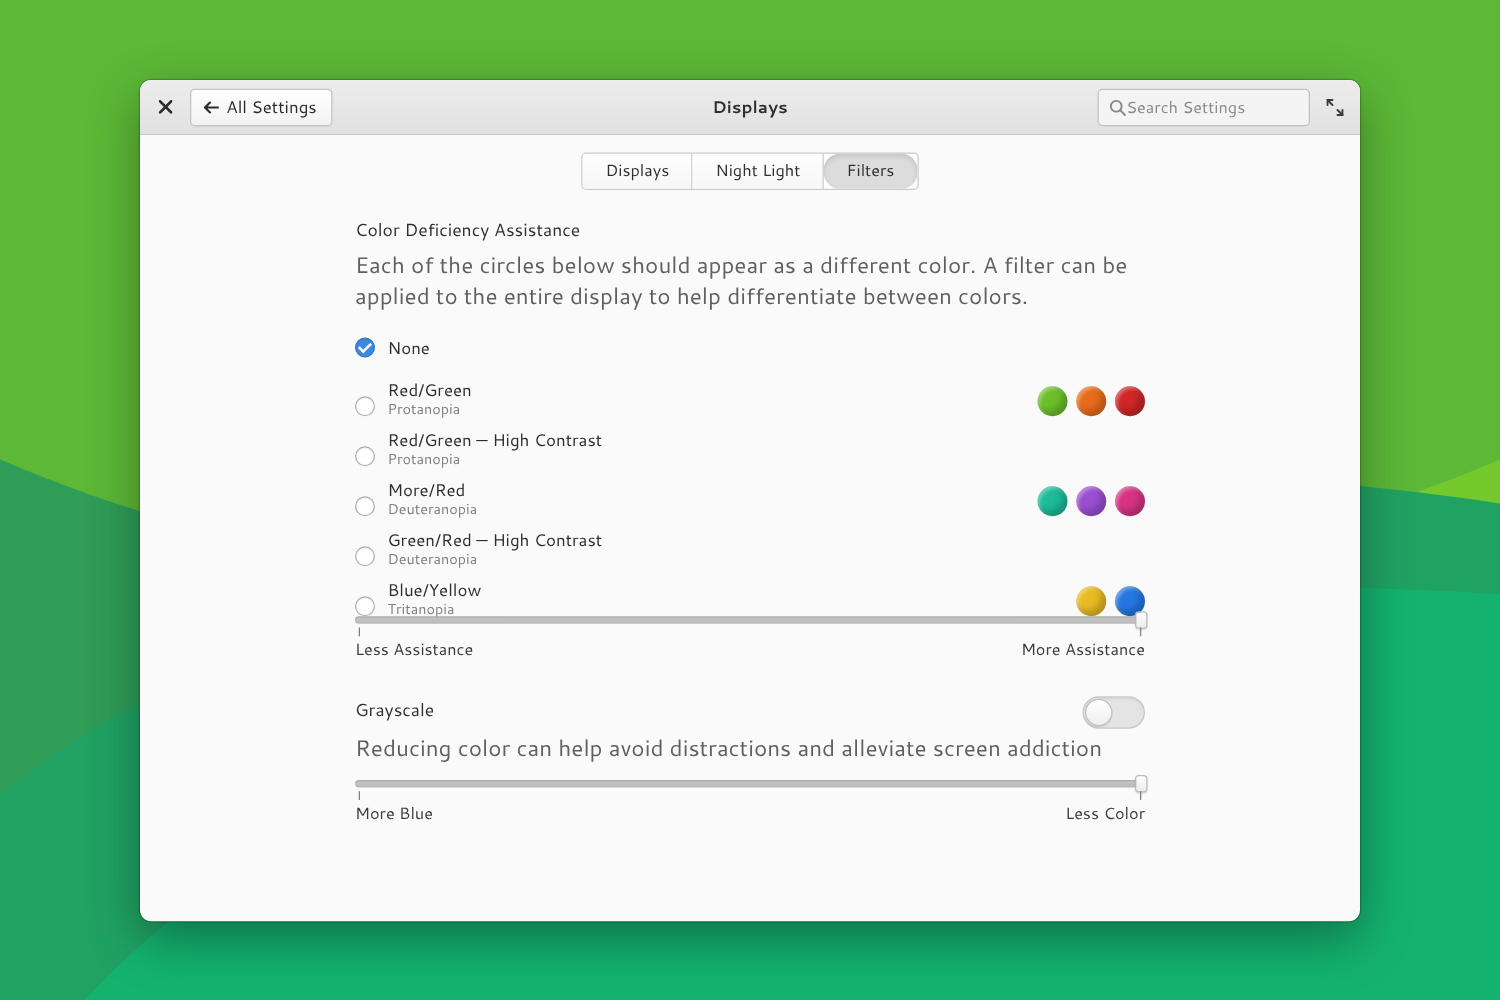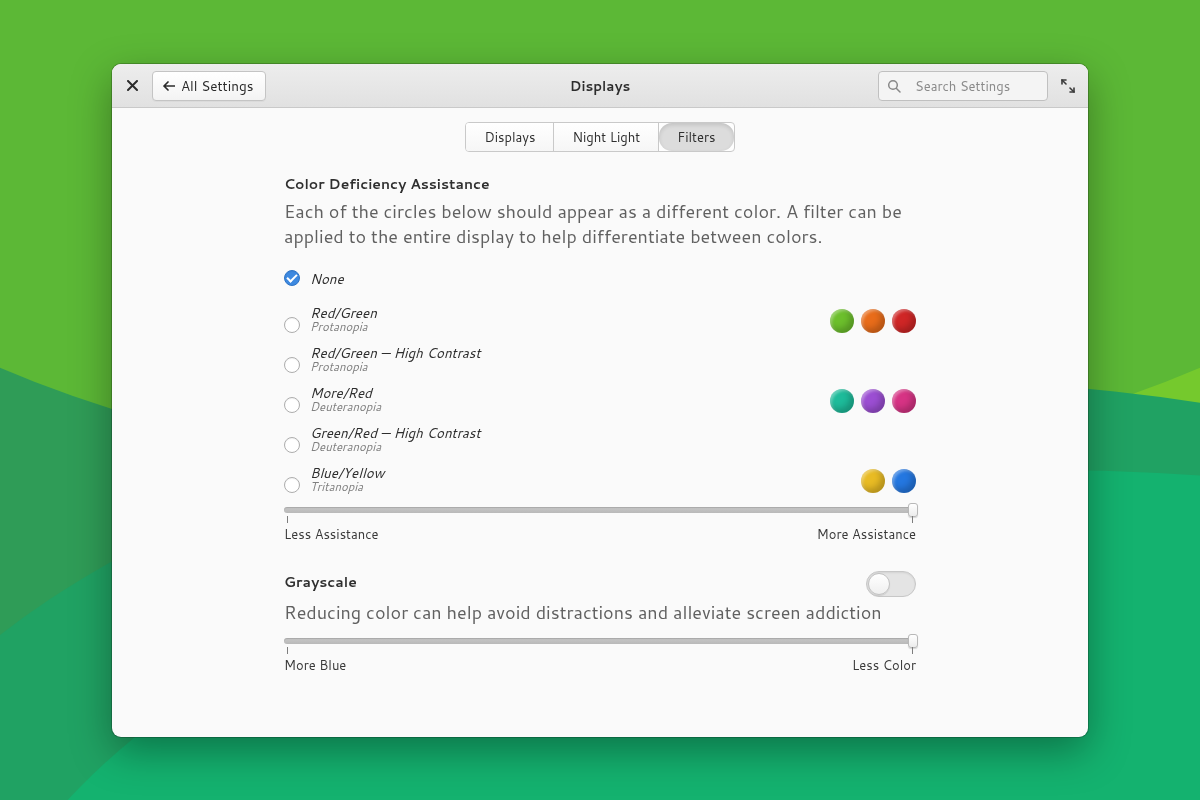--- a/index.html
+++ b/index.html
@@ -38,21 +38,21 @@
     font-size:13.5px; color:#2a2a2a; box-shadow:0 1px 0 rgba(0,0,0,.03);
   }
   .all-settings .arrow { font-size:14px; font-weight:700; }
   .title {
     position:absolute; left:0; right:0; text-align:center; font-weight:700; color:#2d2d2d;
     font-size:13.5px; pointer-events:none;
   }
   .titlebar .spacer { flex:1; }
   .search {
     height:30px; width:170px; border:1px solid #c0c0c0; border-radius:4px; background:#f4f4f4;
-    display:flex; align-items:center; padding:0 8px; gap:14px; color:#8e8e8e; font-size:13px;
+    display:flex; align-items:center; padding:0 8px; gap:0; color:#8e8e8e; font-size:13px;
   }
   .search svg { flex:0 0 auto; }
   .search input { border:none; background:transparent; outline:none; width:100%; font-size:13px; color:#333; }
   .search input::placeholder { color:#8a8a8a; }
   .fs-btn {
     width:24px; height:24px; display:flex; align-items:center; justify-content:center; color:#3a3a3a; cursor:pointer;
   }
 
   .content { padding:14px 0 0 0; flex:1; overflow:auto; }
 
@@ -60,43 +60,43 @@
   .tabrow { display:flex; border:1px solid #c9c9c9; border-radius:4px; overflow:hidden; background:#fefefe; }
   .tab {
     height:28px; padding:0 18px; display:flex; align-items:center; font-size:13px; color:#2f2f2f;
     border-right:1px solid #c9c9c9; background:linear-gradient(#fff,#f6f6f6); cursor:pointer;
   }
   .tab:last-child { border-right:none; }
   .tab.active { background:#dcdcdc; box-shadow: inset 0 2px 4px rgba(0,0,0,.12); border-radius: 13px; }
 
   .panel { width:632px; margin:22px auto 0 auto; padding-bottom:28px; }
 
-  .section-title { font-weight:700; font-size:14px; color:#2f2f2f; margin-bottom:5px; }
+  .section-title { font-weight:400; font-size:14px; color:#2f2f2f; margin-bottom:5px; }
   .section-desc  { font-size:18px; color:#606060; line-height:1.4; margin-bottom:14px; }
 
   .opt { display:flex; align-items:center; height:30px; }
   .opt.tall { height:40px;align-items:flex-end; }
   .radio {
     width:16px; height:16px; border:1px solid #adadad; border-radius:50%; background:#fff;
     display:flex; align-items:center; justify-content:center; margin-right:10px; cursor:pointer;
     box-shadow: inset 0 1px 1px rgba(0,0,0,.05);
   }
   .radio.checked { background:#3d89e0; border-color:#2f75c6; }
   .radio.checked::after {
     content:""; width:8px; height:4px; border:2px solid #fff; border-top:none; border-right:none;
     transform:rotate(-45deg); margin-top:-2px;
   }
-  .opt-labels { display:flex; flex-direction:column; justify-content:center; line-height:1.15;font-style:italic; }
+  .opt-labels { display:flex; flex-direction:column; justify-content:center; line-height:1.15; }
   .opt-label { font-size:13.5px; color:#2d2d2d; }
   .opt-sub   { font-size:11.5px; color:#808080; }
   .opt .gap  { flex:1; }
   .swatches { display:flex; gap:7px; }
   .sw { width:24px; height:24px; border-radius:50%; box-shadow:inset -4px -4px 6px rgba(0,0,0,.22), inset 2px 2px 3px rgba(255,255,255,.35); }
 
-  .slider-wrap { margin-top:14px; }
+  .slider-wrap { margin-top:0; }
   .slider {
     height:6px; background:linear-gradient(#c7c7c7,#b9b9b9); border-radius:3px; position:relative;
     box-shadow:inset 0 1px 1px rgba(0,0,0,.15);
   }
   .tick { position:absolute; width:1px; height:7px; background:#7d7d7d; top:9px; }
   .tick.left { left:3px; }
   .tick.right { right:3px; }
   .handle {
     position:absolute; width:10px; height:14px; background:linear-gradient(#fff,#ececec);
     border:1px solid #b8b8b8; border-radius:3px; top:-4px; right:-2px; box-shadow:0 1px 1px rgba(0,0,0,.15);

